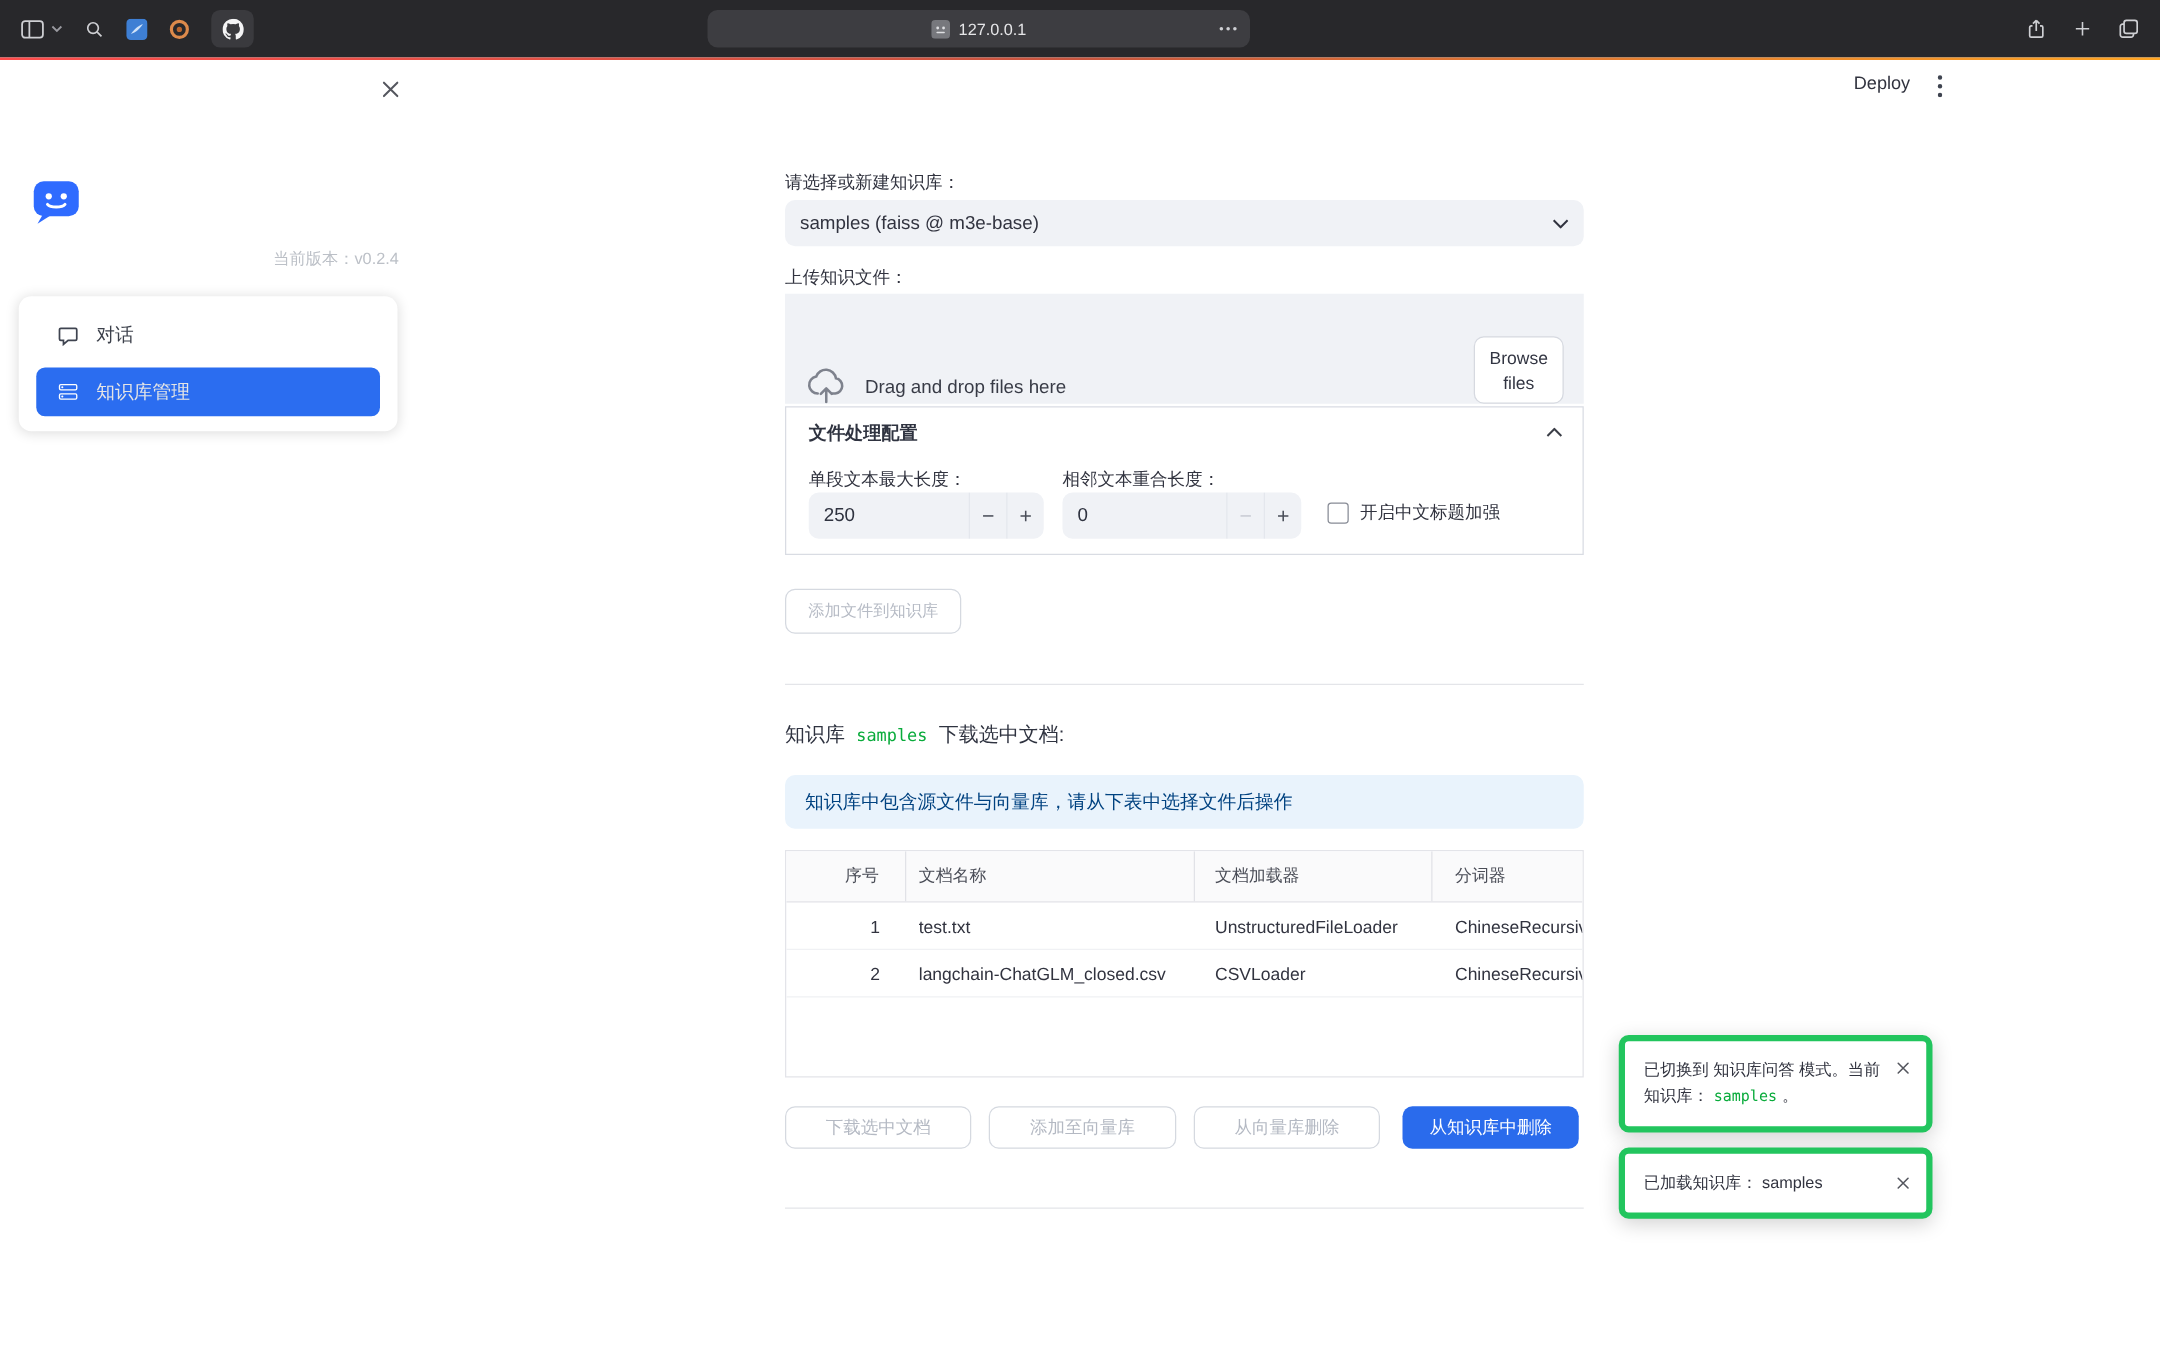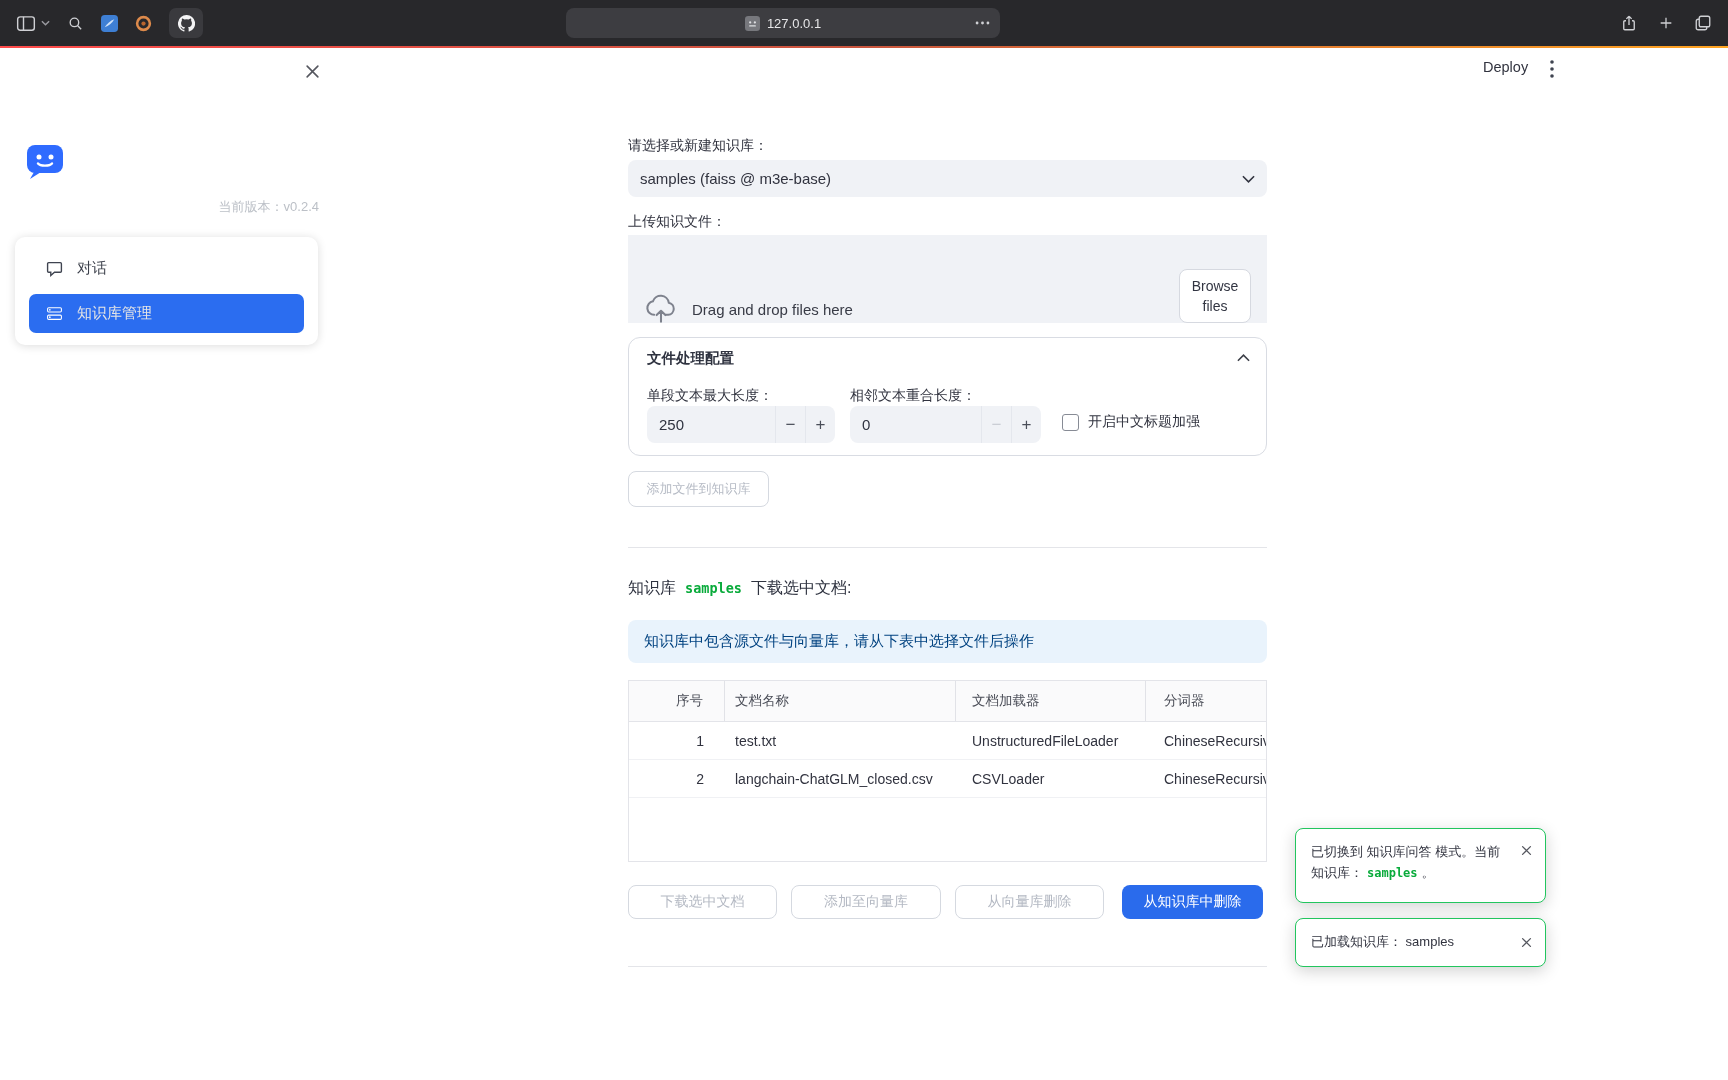--- a/index.html
+++ b/index.html
@@ -48,41 +48,41 @@
 
   .uploader { position:absolute; left:0; top:187px; width:639px; height:88px; background:#f0f2f6; border-radius:0;
               display:flex; align-items:flex-end; padding:0 16px; }
   .up-texts { margin-left:14px; flex:1; min-width:0; }
   .up-title { font-size:15px; color:#383b46; margin-bottom:5px; }
   .up-limit { font-size:12px; color:#878c98; line-height:1.35; max-width:478px; }
   .browse-btn { width:72px; min-height:54px; background:#fff; border:1px solid #d6d9e0; border-radius:8px;
                 display:flex; align-items:center; justify-content:center; text-align:center; font-size:14px;
                 color:#323542; line-height:1.45; padding:4px 6px; cursor:pointer; }
 
-  .expander { position:absolute; left:0; top:289px; width:639px; height:119px; border:1px solid #d9dce3; border-radius:12px; background:#fff; }
+  .expander { position:absolute; left:0; top:277px; width:639px; height:119px; border:1px solid #d9dce3; border-radius:0; background:#fff; }
   .exp-head { position:absolute; left:0; top:0; width:100%; height:40px; display:flex; align-items:center; padding:0 16px 0 18px; cursor:pointer; }
   .exp-title { font-size:14.5px; font-weight:bold; color:#2f3340; }
   .exp-head .chev { margin-left:auto; }
   .exp-label { position:absolute; top:49px; font-size:14px; color:#31333f; }
   .numinput { position:absolute; top:68px; height:37px; background:#f0f2f6; border-radius:8px; display:flex; align-items:stretch; overflow:hidden; }
   .numval { flex:1; display:flex; align-items:center; padding-left:12px; font-size:15px; color:#2f3340; }
   .stepbtn { width:30px; display:flex; align-items:center; justify-content:center; font-size:17px; color:#4a4e59;
              border-left:1px solid #e4e7ed; cursor:pointer; }
   .stepbtn.disabled { color:#c9ccd4; }
   .chk-row { position:absolute; left:433px; top:75px; display:flex; align-items:center; gap:9px; cursor:pointer; }
   .chk-box { width:17px; height:17px; border:1.5px solid #878b95; border-radius:3px; background:#fff; }
   .chk-label { font-size:14px; color:#31333f; }
 
   .add-btn { position:absolute; left:0; top:423px; width:141px; height:36px; background:#fff; border:1px solid #d5d9e0;
              border-radius:8px; display:flex; align-items:center; justify-content:center; font-size:13px; color:#b6bbc5; cursor:default; }
 
   .divider { position:absolute; left:0; width:639px; height:1px; background:#e4e5e9; }
 
   .heading { position:absolute; left:0; top:530px; display:flex; align-items:baseline; font-size:16px; color:#2f3340; }
-  .code-green { font-family:"DejaVu Sans Mono", monospace; font-size:13.5px; color:#09ab3b; margin:0 9px;font-weight:bold; }
+  .code-green { font-family:"DejaVu Sans Mono", monospace; font-size:13.5px; color:#09ab3b; margin:0 9px; }
 
   .infobox { position:absolute; left:0; top:572px; width:639px; height:43px; background:#e9f3fc; border-radius:8px;
              display:flex; align-items:center; padding-left:16px; font-size:15px; color:#004280; }
 
   .dtable { position:absolute; left:0; top:632px; width:639px; height:182px; border:1px solid #e3e4e9; background:#fff; overflow:hidden; }
   .thead { display:flex; height:41px; background:#fafafb; border-bottom:1px solid #e3e4e9; align-items:center;
            font-size:13.5px; color:#4a4d57; }
   .trow { display:flex; height:38px; border-bottom:1px solid #f0f1f4; align-items:center; font-size:14px; color:#31333f; cursor:pointer; }
   .c { height:100%; display:flex; align-items:center; overflow:hidden; white-space:nowrap; }
   .c1 { width:96px; justify-content:flex-end; padding-right:21px; }
@@ -92,21 +92,21 @@
   .thead .c { border-right:1px solid #e1e2e7; }
   .thead .c4 { border-right:none; }
 
   .actions { position:absolute; left:0; top:837px; width:639px; height:34px; display:flex; column-gap:14px; }
   .act-btn { height:34px; background:#fff; border:1px solid #d5d9e0; border-radius:8px; display:flex; align-items:center;
              justify-content:center; font-size:14px; color:#b4b9c3; cursor:default; }
   .act-1 { width:149px; } .act-2 { width:150px; } .act-3 { width:149px; }
   .act-primary { width:141px; margin-left:4px; background:#2a6bec; border:none; color:#ffffff; cursor:pointer; }
 
   
-  .toast { position:absolute; left:1295px; width:251px; background:#fff; border:1px solid #22c55e; border-radius:8px;
+  .toast { position:absolute; left:1295px; width:251px; background:#fff; border:5px solid #22c55e; border-radius:8px;
            box-shadow:0 4px 16px rgba(0,0,0,0.18); padding:13px 34px 13px 15px; font-size:13px; line-height:1.6; color:#31333f; }
   .toast-1 { top:828px; min-height:75px; }
   .toast-2 { top:918px; min-height:45px; display:flex; align-items:flex-start; }
   .toast .code-green { font-size:12px; margin:0 4px; }
   .toast-close { position:absolute; right:10px; top:12px; width:18px; height:18px; display:flex; align-items:center; justify-content:center; cursor:pointer; }
   .toast-2 .toast-close { top:50%; transform:translateY(-50%); }
 </style>
 </head>
 <body>
 

